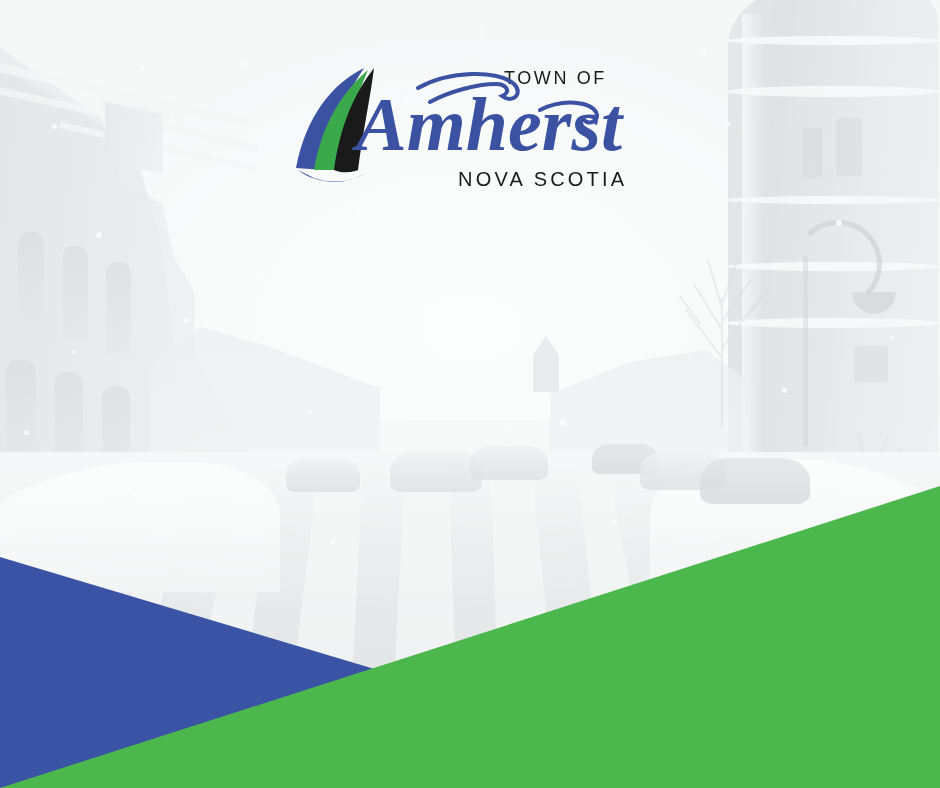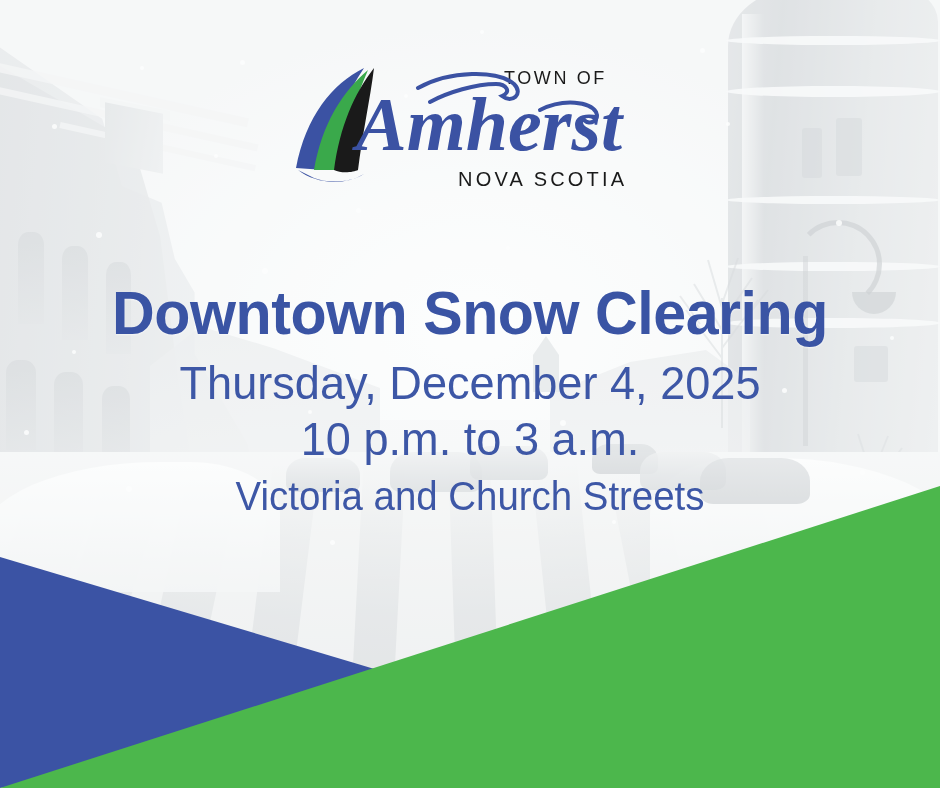--- a/index.html
+++ b/index.html
@@ -442,26 +442,20 @@
       <path d="M250 52 C 274 40, 300 44, 306 54 C 310 62, 300 68, 294 62" fill="none" stroke="#3b52a3" stroke-width="4" stroke-linecap="round"></path>
 
       <text x="168" y="128" font-family="'Liberation Sans', sans-serif" font-size="20" letter-spacing="3.2" fill="#1a1a1a">NOVA SCOTIA</text>
     </svg>
   </div>
 
   <span style="position:absolute;width:1px;height:1px;overflow:hidden;clip:rect(0 0 0 0);">TOWN OF</span>
   <span style="position:absolute;width:1px;height:1px;overflow:hidden;clip:rect(0 0 0 0);">Amherst</span>
   <span style="position:absolute;width:1px;height:1px;overflow:hidden;clip:rect(0 0 0 0);">NOVA SCOTIA</span>
 
-  <div class="textblock">
-    <h1 class="headline">Downtown Snow Clearing</h1>
-    <div class="subline1">Thursday, December 4, 2025</div>
-    <div class="subline2">10 p.m. to 3 a.m.</div>
-    <div class="subline3">Victoria and Church Streets</div>
-  </div>
 
   <div class="tri">
     <svg viewBox="0 0 940 788" xmlns="http://www.w3.org/2000/svg">
       <polygon points="0,557 552,722 0,788" fill="#3b53a4"></polygon>
       <polygon points="940,486 940,788 0,788" fill="#4cb74c"></polygon>
     </svg>
   </div>
 
 </div>
 

